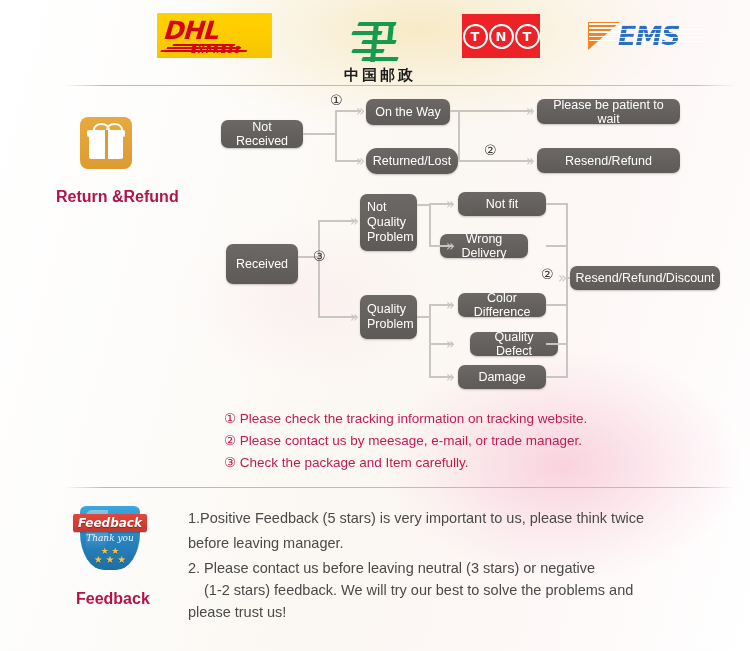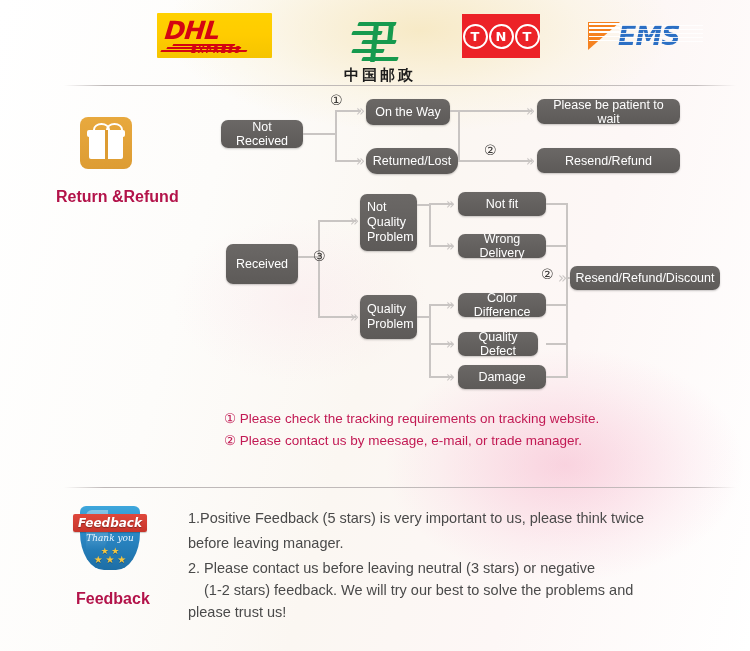--- a/index.html
+++ b/index.html
@@ -180,23 +180,23 @@
   <div class="circnum" style="left:484px;top:143px;">②</div>
 
   <div class="node" style="left:226px;top:244px;width:72px;height:40px;">Received</div>
   <div class="node" style="left:360px;top:194px;width:57px;height:57px;justify-content:flex-start;text-align:left;line-height:15px;">Not
 Quality
 Problem</div>
   <div class="node" style="left:360px;top:295px;width:57px;height:44px;justify-content:flex-start;text-align:left;line-height:15px;">Quality
 Problem</div>
 
   <div class="node" style="left:458px;top:192px;width:88px;height:24px;">Not fit</div>
-  <div class="node" style="left:458px;top:234px;width:88px;height:24px;">Wrong Delivery</div>
+  <div class="node" style="left:440px;top:234px;width:88px;height:24px;">Wrong Delivery</div>
   <div class="node" style="left:458px;top:293px;width:88px;height:24px;">Color Difference</div>
-  <div class="node" style="left:458px;top:332px;width:80px;height:24px;">Quality Defect</div>
+  <div class="node" style="left:470px;top:332px;width:88px;height:24px;">Quality Defect</div>
   <div class="node" style="left:570px;top:266px;width:150px;height:24px;">Resend/Refund/Discount</div>
 
   <div class="node" style="left:458px;top:365px;width:88px;height:24px;">Damage</div>
 
   <div class="ln h" style="left:298px;top:256px;width:22px;"></div>
   <div class="ln v" style="left:318px;top:221px;height:96px;"></div>
   <div class="ln h" style="left:318px;top:220px;width:38px;"></div>
   <div class="ln h" style="left:318px;top:316px;width:38px;"></div>
   <div class="arrow" style="left:350px;top:214px;">»</div>
   <div class="arrow" style="left:350px;top:310px;">»</div>
@@ -222,22 +222,23 @@
   <div class="ln h" style="left:546px;top:245px;width:22px;"></div>
   <div class="ln h" style="left:546px;top:304px;width:22px;"></div>
   <div class="ln h" style="left:546px;top:343px;width:22px;"></div>
   <div class="ln h" style="left:546px;top:376px;width:22px;"></div>
   <div class="ln v" style="left:566px;top:203px;height:174px;"></div>
   <div class="ln h" style="left:566px;top:277px;width:4px;"></div>
   <div class="arrow" style="left:558px;top:271px;">»</div>
   <div class="circnum" style="left:541px;top:267px;">②</div>
 
 
-  <div class="note" style="left:224px;top:408px;">① Please check the tracking requirements on tracking website.</div>
+  <div class="note" style="left:224px;top:408px;">① Please check the tracking information on tracking website.</div>
   <div class="note" style="left:224px;top:430px;">② Please contact us by meesage, e-mail, or trade manager.</div>
+  <div class="note" style="left:224px;top:452px;">③ Check the package and Item carefully.</div>
 
   <div class="fb-badge" style="left:73px;top:503px;">
     <div class="fb-shield"></div>
     <div class="fb-ribbon">
         <span>Feedback</span>
       </div>
     <div class="fb-thanks">Thank you</div>
     <div class="fb-stars">★ ★</div>
     <div class="fb-stars row2">★ ★ ★</div>
   </div>

